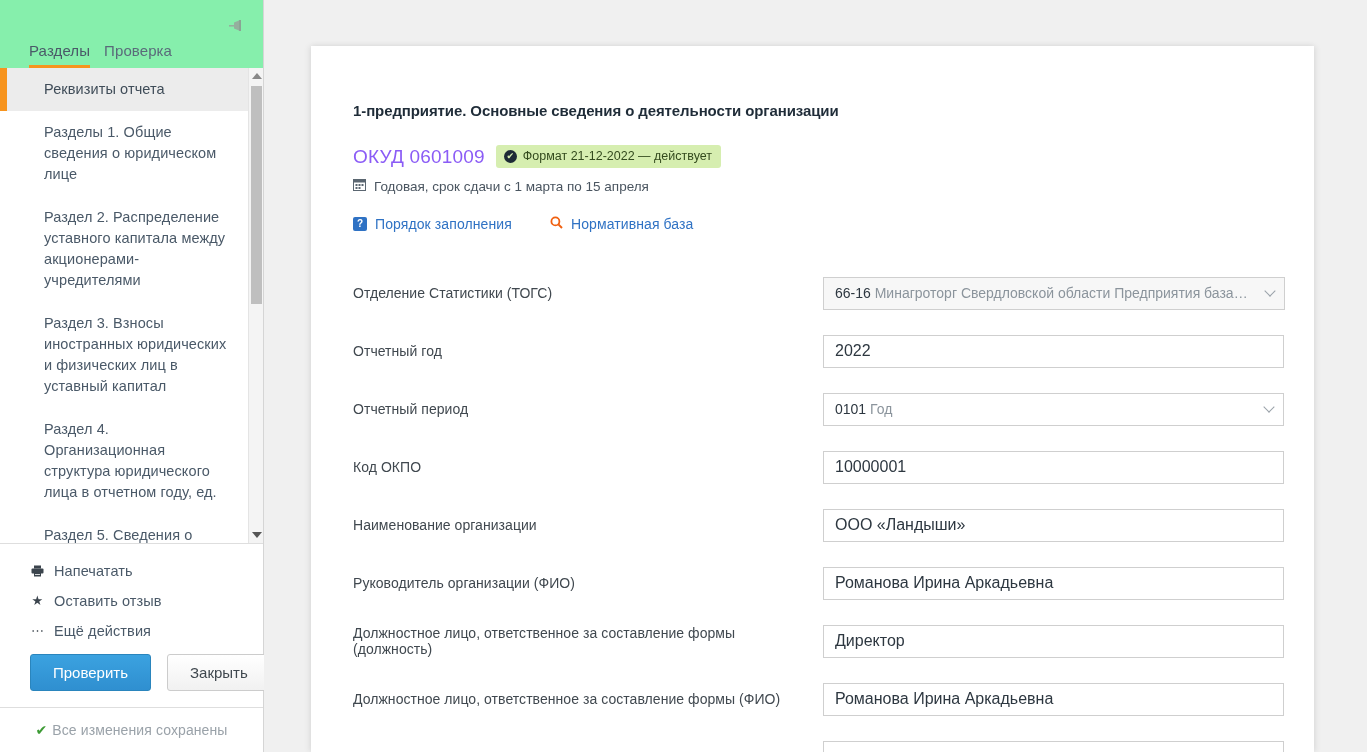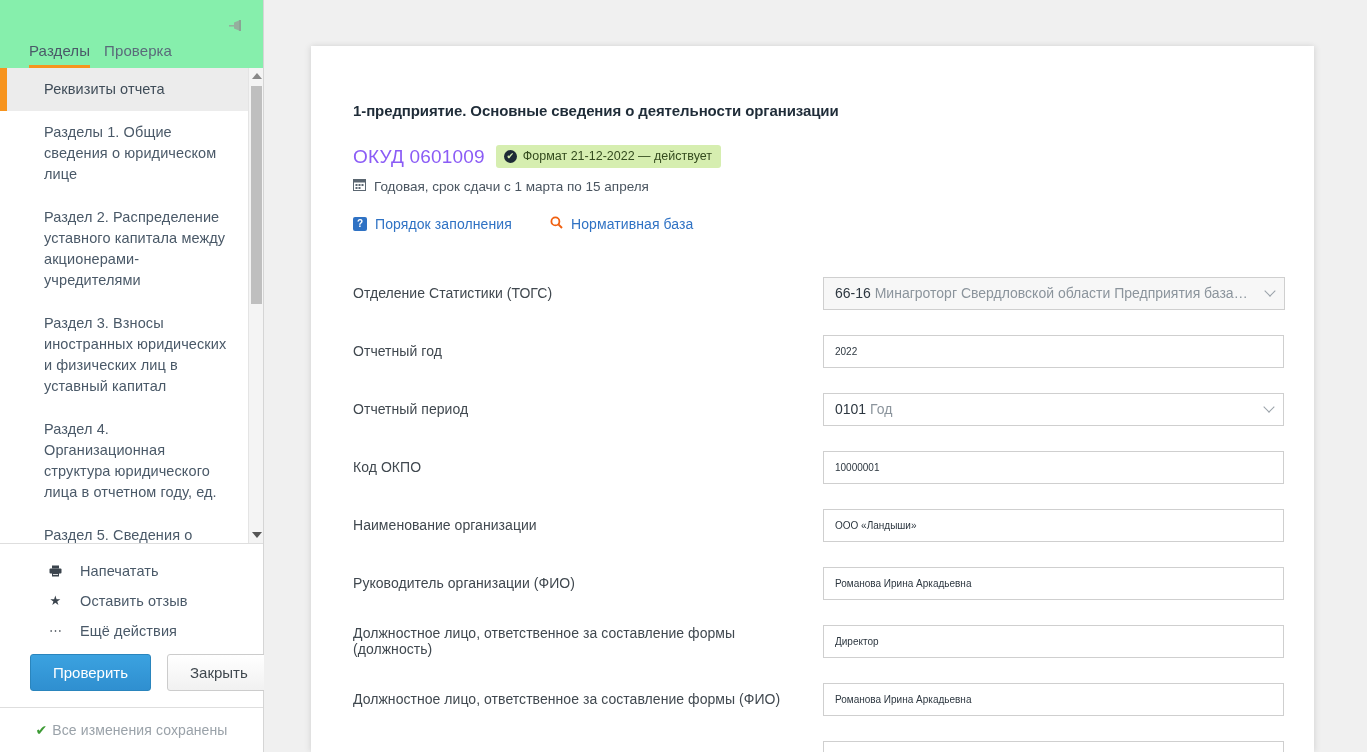--- a/index.html
+++ b/index.html
@@ -120,27 +120,26 @@
 
   
   .actions {
     flex: 0 0 auto;
     border-top: 1px solid #dedede;
     padding: 12px 0 16px 30px;
     background: #fff;
   }
   .action-row {
     display: flex; align-items: center;
-    gap: 17px;
+    gap: 9px;
     font-size: 14.5px;
     color: #4a5968;
     padding: 7px 0;
     cursor: pointer;
     letter-spacing: .1px;
-    margin-left: 18px;
   }
   .action-row .ico {
     width: 15px; display: inline-flex;
     align-items: center; justify-content: center;
     color: #3b444d; font-size: 13px;
   }
 
   .btn-row { display: flex; gap: 16px; margin-top: 8px; }
   .btn {
     font-family: "Liberation Sans", sans-serif;
@@ -254,21 +253,21 @@
     font-size: 14px;
     color: #2d3740;
     padding: 0 36px 0 11px;
     display: flex; align-items: center;
     white-space: nowrap; overflow: hidden;
   }
   .ctl-box.readonly { background: #f7f7f7; color: #66707a; }
   .ctl-box input {
     border: 0; outline: 0; background: transparent;
     font-family: "Liberation Sans", sans-serif;
-    font-size: 10px; color: #2d3740;
+    font-size: 16px; color: #2d3740;
     width: 100%; padding: 0;
   }
   .ctl-box .muted { color: #8b949c; }
   .ctl-box .dark { color: #2d3740; }
   .chevron {
     position: absolute; right: 11px; top: 50%;
     margin-top: -3px;
     width: 8px; height: 8px;
   }
   .chevron::before {

